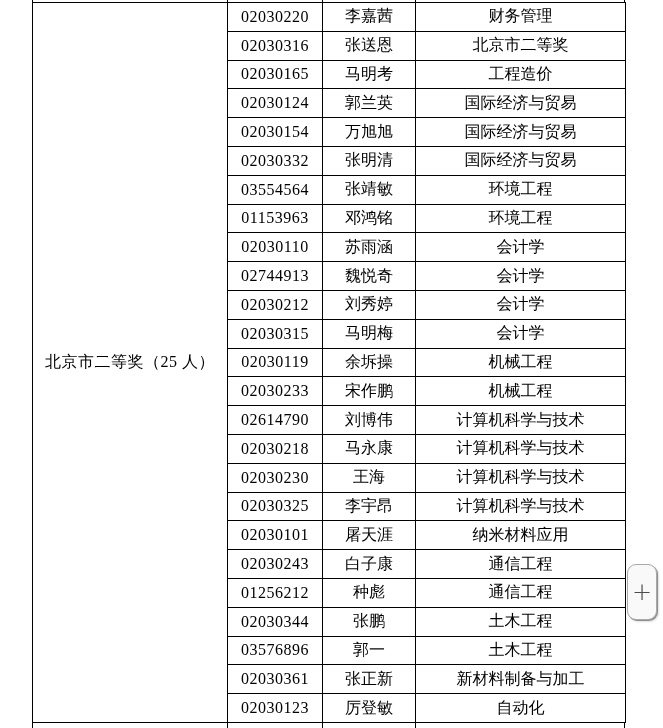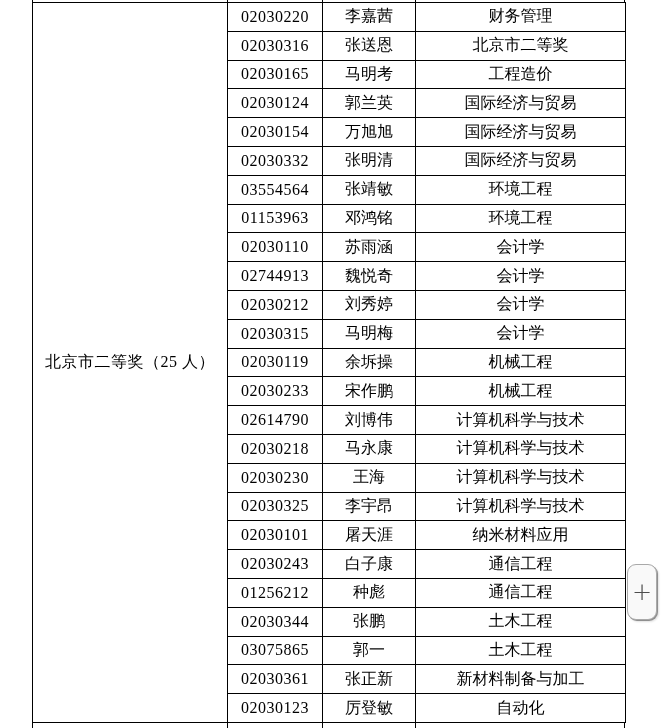--- a/index.html
+++ b/index.html
@@ -213,21 +213,21 @@
           <td class="id-cell">01256212</td>
           <td class="name-cell">种彪</td>
           <td class="major-cell">通信工程</td>
         </tr>
         <tr>
           <td class="id-cell">02030344</td>
           <td class="name-cell">张鹏</td>
           <td class="major-cell">土木工程</td>
         </tr>
         <tr>
-          <td class="id-cell">03075865</td>
+          <td class="id-cell">03576896</td>
           <td class="name-cell">郭一</td>
           <td class="major-cell">土木工程</td>
         </tr>
         <tr>
           <td class="id-cell">02030361</td>
           <td class="name-cell">张正新</td>
           <td class="major-cell">新材料制备与加工</td>
         </tr>
         <tr>
           <td class="id-cell">02030123</td>

